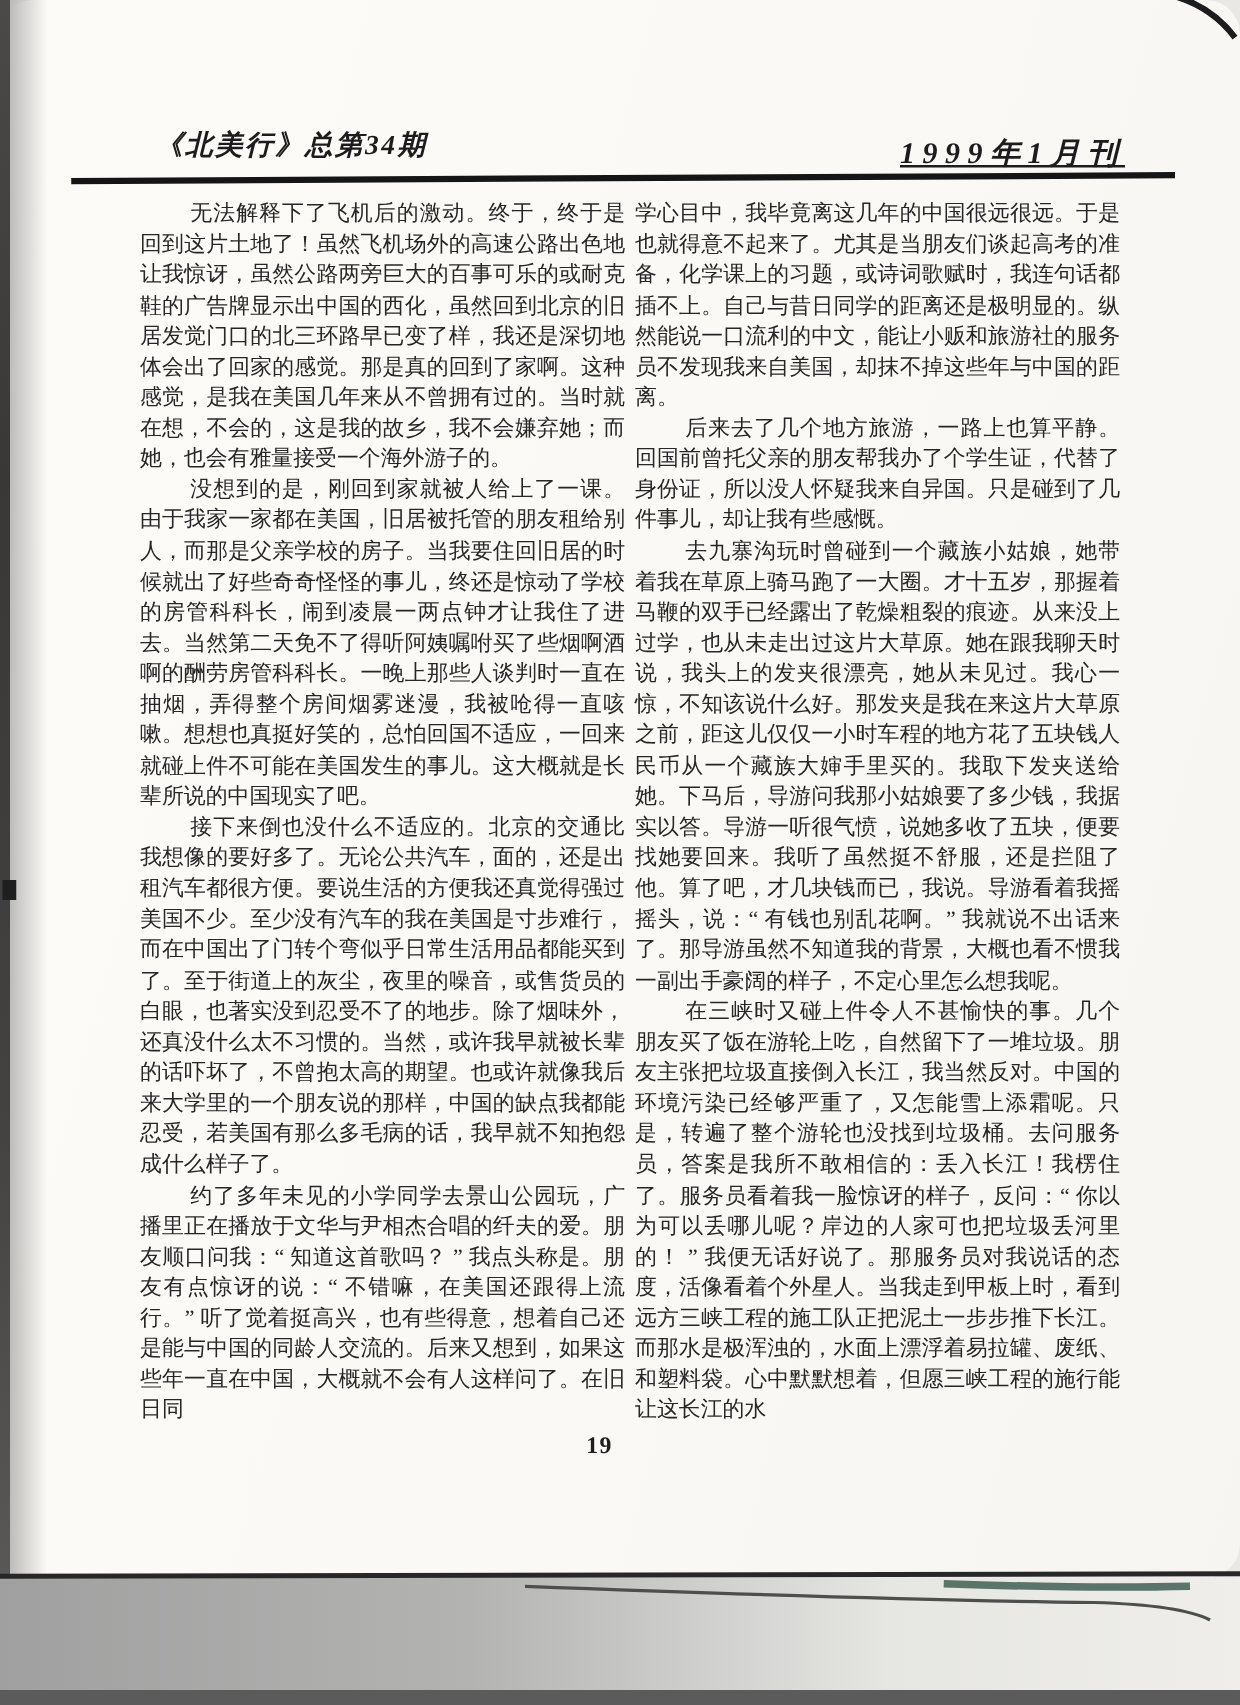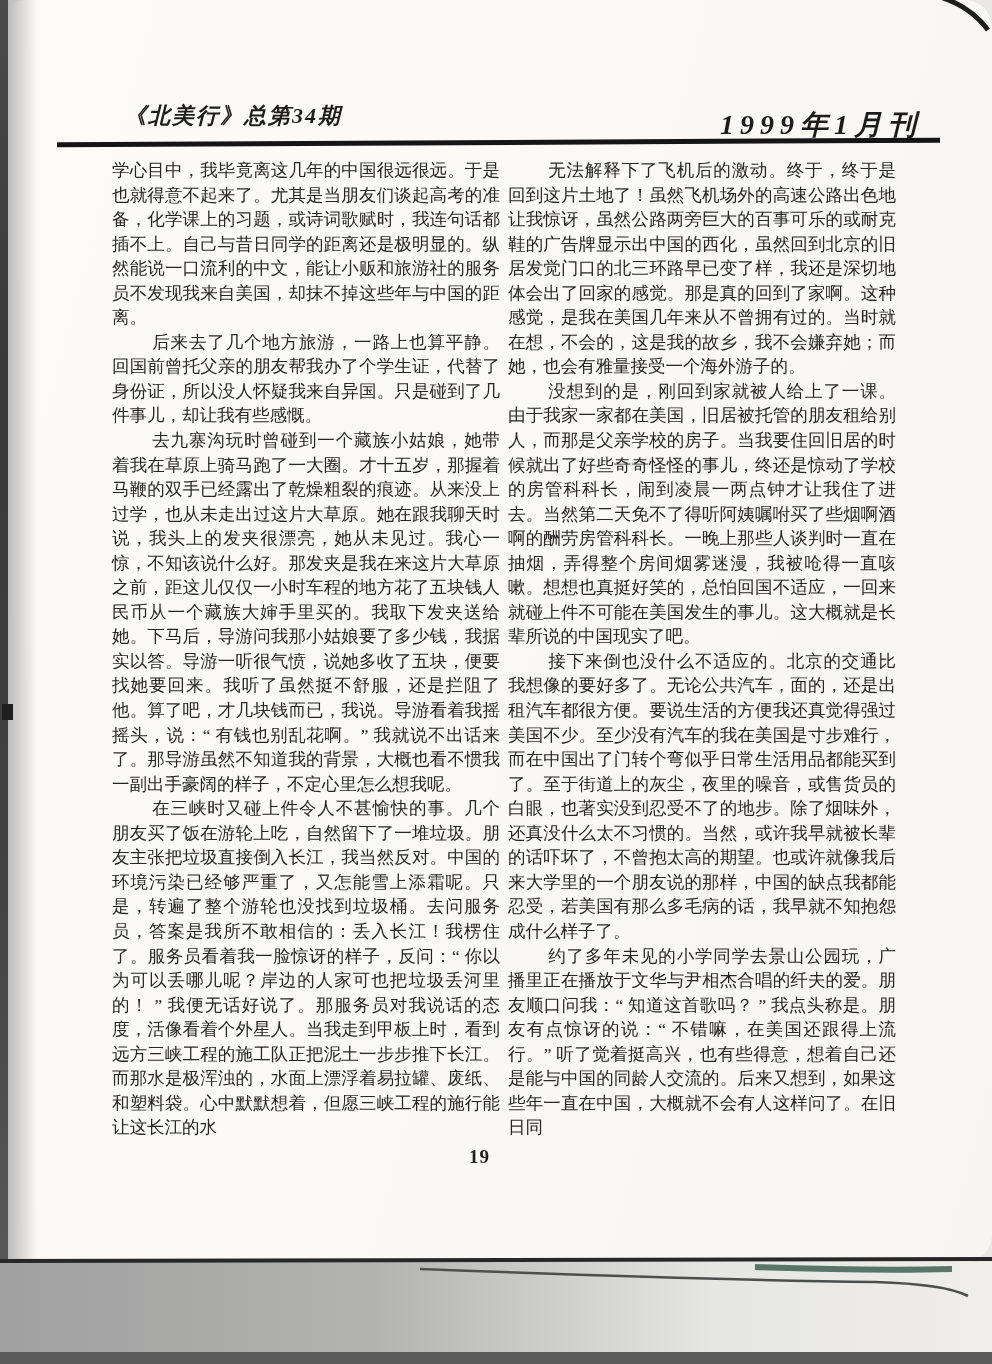--- a/index.html
+++ b/index.html
@@ -48,22 +48,22 @@
     position:absolute;left:0;top:1352px;width:992px;height:12px;background:var(--bottomstrip);z-index:8;
   }
   
   .masthead-left{
     position:absolute;left:124px;top:101px;
     font-size:22px;font-weight:bold;font-style:italic;color:#1c1c1c;
     letter-spacing:2px;z-index:10;
   }
   .masthead-right{
     position:absolute;left:720px;top:106px;
-    font-size:28px;font-weight:bold;font-style:italic;color:#1c1c1c;
-    letter-spacing:6px;z-index:10;white-space:nowrap;
+    font-size:24px;font-weight:bold;font-style:italic;color:#1c1c1c;
+    letter-spacing:6px;z-index:10;white-space:nowrap;text-decoration:underline;
   }
   .head-rule{
     position:absolute;left:57px;top:140px;width:883px;height:5px;
     background:var(--rule);transform:rotate(-0.3deg);z-index:10;
   }
   
   .columns{
     position:absolute;left:112px;top:158px;width:784px;z-index:10;
     display:flex;gap:8px;
   }
@@ -83,30 +83,30 @@
 <body>
 
 <div class="page">
 
   <div class="masthead-left">《北美行》总第34期</div>
   <div class="masthead-right">1999年1月刊</div>
   <div class="head-rule"></div>
 
   <div class="columns">
     <div class="col">
+      <p>无法解释下了飞机后的激动。终于，终于是回到这片土地了！虽然飞机场外的高速公路出色地让我惊讶，虽然公路两旁巨大的百事可乐的或耐克鞋的广告牌显示出中国的西化，虽然回到北京的旧居发觉门口的北三环路早已变了样，我还是深切地体会出了回家的感觉。那是真的回到了家啊。这种感觉，是我在美国几年来从不曾拥有过的。当时就在想，不会的，这是我的故乡，我不会嫌弃她；而她，也会有雅量接受一个海外游子的。</p>
+      <p>没想到的是，刚回到家就被人给上了一课。由于我家一家都在美国，旧居被托管的朋友租给别人，而那是父亲学校的房子。当我要住回旧居的时候就出了好些奇奇怪怪的事儿，终还是惊动了学校的房管科科长，闹到凌晨一两点钟才让我住了进去。当然第二天免不了得听阿姨嘱咐买了些烟啊酒啊的酬劳房管科科长。一晚上那些人谈判时一直在抽烟，弄得整个房间烟雾迷漫，我被呛得一直咳嗽。想想也真挺好笑的，总怕回国不适应，一回来就碰上件不可能在美国发生的事儿。这大概就是长辈所说的中国现实了吧。</p>
+      <p>接下来倒也没什么不适应的。北京的交通比我想像的要好多了。无论公共汽车，面的，还是出租汽车都很方便。要说生活的方便我还真觉得强过美国不少。至少没有汽车的我在美国是寸步难行，而在中国出了门转个弯似乎日常生活用品都能买到了。至于街道上的灰尘，夜里的噪音，或售货员的白眼，也著实没到忍受不了的地步。除了烟味外，还真没什么太不习惯的。当然，或许我早就被长辈的话吓坏了，不曾抱太高的期望。也或许就像我后来大学里的一个朋友说的那样，中国的缺点我都能忍受，若美国有那么多毛病的话，我早就不知抱怨成什么样子了。</p>
+      <p>约了多年未见的小学同学去景山公园玩，广播里正在播放于文华与尹相杰合唱的纤夫的爱。朋友顺口问我：“ 知道这首歌吗？ ” 我点头称是。朋友有点惊讶的说：“ 不错嘛，在美国还跟得上流行。” 听了觉着挺高兴，也有些得意，想着自己还是能与中国的同龄人交流的。后来又想到，如果这些年一直在中国，大概就不会有人这样问了。在旧日同</p>
+    </div>
+    <div class="col">
       <p class="continuation">学心目中，我毕竟离这几年的中国很远很远。于是也就得意不起来了。尤其是当朋友们谈起高考的准备，化学课上的习题，或诗词歌赋时，我连句话都插不上。自己与昔日同学的距离还是极明显的。纵然能说一口流利的中文，能让小贩和旅游社的服务员不发现我来自美国，却抹不掉这些年与中国的距离。</p>
       <p>后来去了几个地方旅游，一路上也算平静。回国前曾托父亲的朋友帮我办了个学生证，代替了身份证，所以没人怀疑我来自异国。只是碰到了几件事儿，却让我有些感慨。</p>
       <p>去九寨沟玩时曾碰到一个藏族小姑娘，她带着我在草原上骑马跑了一大圈。才十五岁，那握着马鞭的双手已经露出了乾燥粗裂的痕迹。从来没上过学，也从未走出过这片大草原。她在跟我聊天时说，我头上的发夹很漂亮，她从未见过。我心一惊，不知该说什么好。那发夹是我在来这片大草原之前，距这儿仅仅一小时车程的地方花了五块钱人民币从一个藏族大婶手里买的。我取下发夹送给她。下马后，导游问我那小姑娘要了多少钱，我据实以答。导游一听很气愤，说她多收了五块，便要找她要回来。我听了虽然挺不舒服，还是拦阻了他。算了吧，才几块钱而已，我说。导游看着我摇摇头，说：“ 有钱也别乱花啊。” 我就说不出话来了。那导游虽然不知道我的背景，大概也看不惯我一副出手豪阔的样子，不定心里怎么想我呢。</p>
       <p>在三峡时又碰上件令人不甚愉快的事。几个朋友买了饭在游轮上吃，自然留下了一堆垃圾。朋友主张把垃圾直接倒入长江，我当然反对。中国的环境污染已经够严重了，又怎能雪上添霜呢。只是，转遍了整个游轮也没找到垃圾桶。去问服务员，答案是我所不敢相信的：丢入长江！我楞住了。服务员看着我一脸惊讶的样子，反问：“ 你以为可以丢哪儿呢？岸边的人家可也把垃圾丢河里的！ ” 我便无话好说了。那服务员对我说话的态度，活像看着个外星人。当我走到甲板上时，看到远方三峡工程的施工队正把泥土一步步推下长江。而那水是极浑浊的，水面上漂浮着易拉罐、废纸、和塑料袋。心中默默想着，但愿三峡工程的施行能让这长江的水</p>
-    </div>
-    <div class="col">
-      <p>无法解释下了飞机后的激动。终于，终于是回到这片土地了！虽然飞机场外的高速公路出色地让我惊讶，虽然公路两旁巨大的百事可乐的或耐克鞋的广告牌显示出中国的西化，虽然回到北京的旧居发觉门口的北三环路早已变了样，我还是深切地体会出了回家的感觉。那是真的回到了家啊。这种感觉，是我在美国几年来从不曾拥有过的。当时就在想，不会的，这是我的故乡，我不会嫌弃她；而她，也会有雅量接受一个海外游子的。</p>
-      <p>没想到的是，刚回到家就被人给上了一课。由于我家一家都在美国，旧居被托管的朋友租给别人，而那是父亲学校的房子。当我要住回旧居的时候就出了好些奇奇怪怪的事儿，终还是惊动了学校的房管科科长，闹到凌晨一两点钟才让我住了进去。当然第二天免不了得听阿姨嘱咐买了些烟啊酒啊的酬劳房管科科长。一晚上那些人谈判时一直在抽烟，弄得整个房间烟雾迷漫，我被呛得一直咳嗽。想想也真挺好笑的，总怕回国不适应，一回来就碰上件不可能在美国发生的事儿。这大概就是长辈所说的中国现实了吧。</p>
-      <p>接下来倒也没什么不适应的。北京的交通比我想像的要好多了。无论公共汽车，面的，还是出租汽车都很方便。要说生活的方便我还真觉得强过美国不少。至少没有汽车的我在美国是寸步难行，而在中国出了门转个弯似乎日常生活用品都能买到了。至于街道上的灰尘，夜里的噪音，或售货员的白眼，也著实没到忍受不了的地步。除了烟味外，还真没什么太不习惯的。当然，或许我早就被长辈的话吓坏了，不曾抱太高的期望。也或许就像我后来大学里的一个朋友说的那样，中国的缺点我都能忍受，若美国有那么多毛病的话，我早就不知抱怨成什么样子了。</p>
-      <p>约了多年未见的小学同学去景山公园玩，广播里正在播放于文华与尹相杰合唱的纤夫的爱。朋友顺口问我：“ 知道这首歌吗？ ” 我点头称是。朋友有点惊讶的说：“ 不错嘛，在美国还跟得上流行。” 听了觉着挺高兴，也有些得意，想着自己还是能与中国的同龄人交流的。后来又想到，如果这些年一直在中国，大概就不会有人这样问了。在旧日同</p>
     </div>
   </div>
 
   <div class="page-number">19</div>
 </div>
 
 <div class="spine"></div>
 <div class="spine-fade"></div>
 <div class="edge-notch"></div>
 <svg class="corner-mark" viewBox="0 0 60 34">

